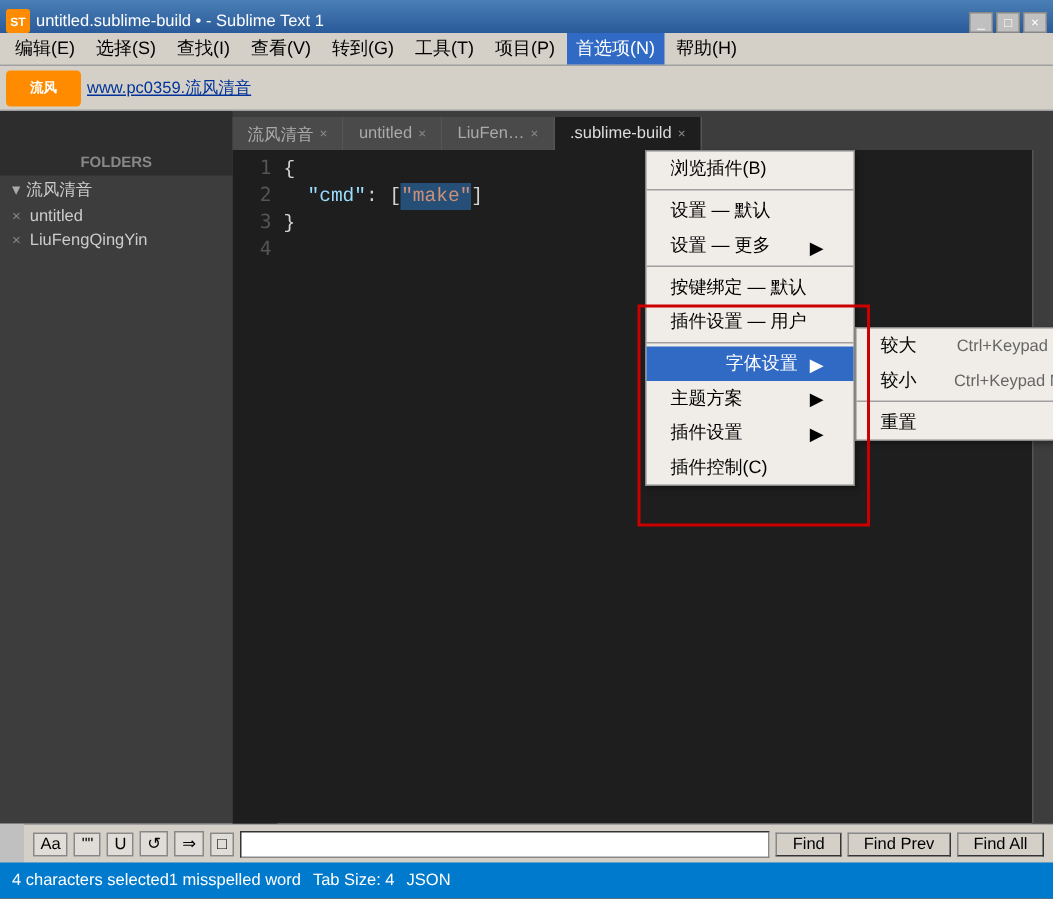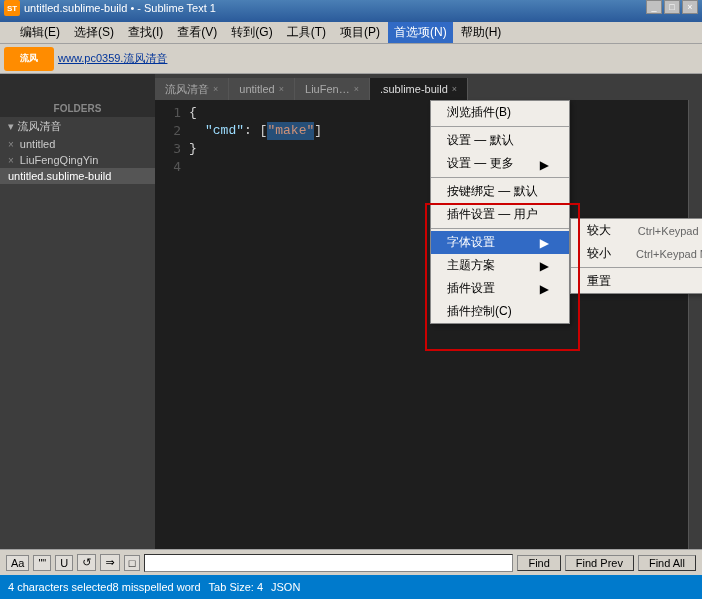--- a/index.html
+++ b/index.html
@@ -11,21 +11,21 @@
       font-size: 12px;
       overflow: hidden;
       position: relative;
     }
 
     
     .title-bar {
       background: linear-gradient(to bottom, #4a7fb5, #2a5a9a);
       height: 22px;
       display: flex;
-      align-items: flex-start;
+      align-items: flex-end;
       justify-content: space-between;
       padding: 0 4px;
       color: white;
       font-size: 11px;
     }
     .title-bar-left {
       display: flex;
       align-items: center;
       gap: 4px;
     }
@@ -57,21 +57,21 @@
       justify-content: center;
       cursor: pointer;
     }
 
     
     .menu-bar {
       background: #d4d0c8;
       height: 22px;
       display: flex;
       align-items: flex-end;
-      padding: 0 14px;
+      padding: 0 4px;
       border-bottom: 1px solid #a0a0a0;
       gap: 2px;
     }
     .menu-item {
       padding: 2px 6px;
       font-size: 12px;
       cursor: pointer;
       white-space: nowrap;
       color: #000;
     }
@@ -184,20 +184,21 @@
 
     
     .bottom-toolbar {
       height: 26px;
       background: #d4d0c8;
       display: flex;
       align-items: center;
       padding: 0 6px;
       border-top: 1px solid #a0a0a0;
       gap: 4px;
+      margin-left: 16px;
     }
     .bt-btn {
       padding: 1px 4px;
       font-size: 11px;
       border: 1px solid #888;
       background: #e0ddd8;
       cursor: pointer;
     }
     .find-input {
       flex: 1;
@@ -334,23 +335,20 @@
       <span style="color:#aaa;">▾</span>
       <span>流风清音</span>
     </div>
     <div class="sidebar-item">
       <span class="close-x">×</span>
       <span>untitled</span>
     </div>
     <div class="sidebar-item">
       <span class="close-x">×</span>
       <span>LiuFengQingYin</span>
-    </div>
-    <div class="sidebar-item selected">
-      <span>untitled.sublime-build</span>
     </div>
   </div>
 
   <div style="flex:1; display:flex; background:#1e1e1e; position:relative;">
 
     <div style="width:30px; color:#555; font-family:monospace; font-size:13px; padding:4px 4px; text-align:right; background:#1e1e1e; line-height:18px;">
       <div>1</div>
       <div>2</div>
       <div>3</div>
       <div>4</div>
@@ -389,21 +387,21 @@
       <span class="arrow">▶</span>
     </div>
     <div class="sep"></div>
     <div class="mitem">
       <span>按键绑定 — 默认</span>
     </div>
     <div class="mitem">
       <span>插件设置 — 用户</span>
     </div>
     <div class="sep"></div>
-    <div class="mitem active" style="display:flex;justify-content:space-between;">
+    <div class="mitem active" style="display:flex;justify-content:flex-end;">
       <span>字体设置</span>
       <span class="arrow">▶</span>
     </div>
     <div class="mitem" style="display:flex;justify-content:space-between;">
       <span>主题方案</span>
       <span class="arrow">▶</span>
     </div>
     <div class="mitem" style="display:flex;justify-content:space-between;">
       <span>插件设置</span>
       <span class="arrow">▶</span>
@@ -443,17 +441,17 @@
   <button class="find-btn">Find</button>
   <button class="find-btn">Find Prev</button>
   <button class="find-btn">Find All</button>
 </div>
 
 <div class="status-bar">
   <div class="status-left">
     <span>4 characters selected</span>
   </div>
   <div class="status-right">
-    <span>8 misspelled word</span>
+    <span>1 misspelled word</span>
     <span>Tab Size: 4</span>
     <span>JSON</span>
   </div>
 </div>
 
 </body></html>

